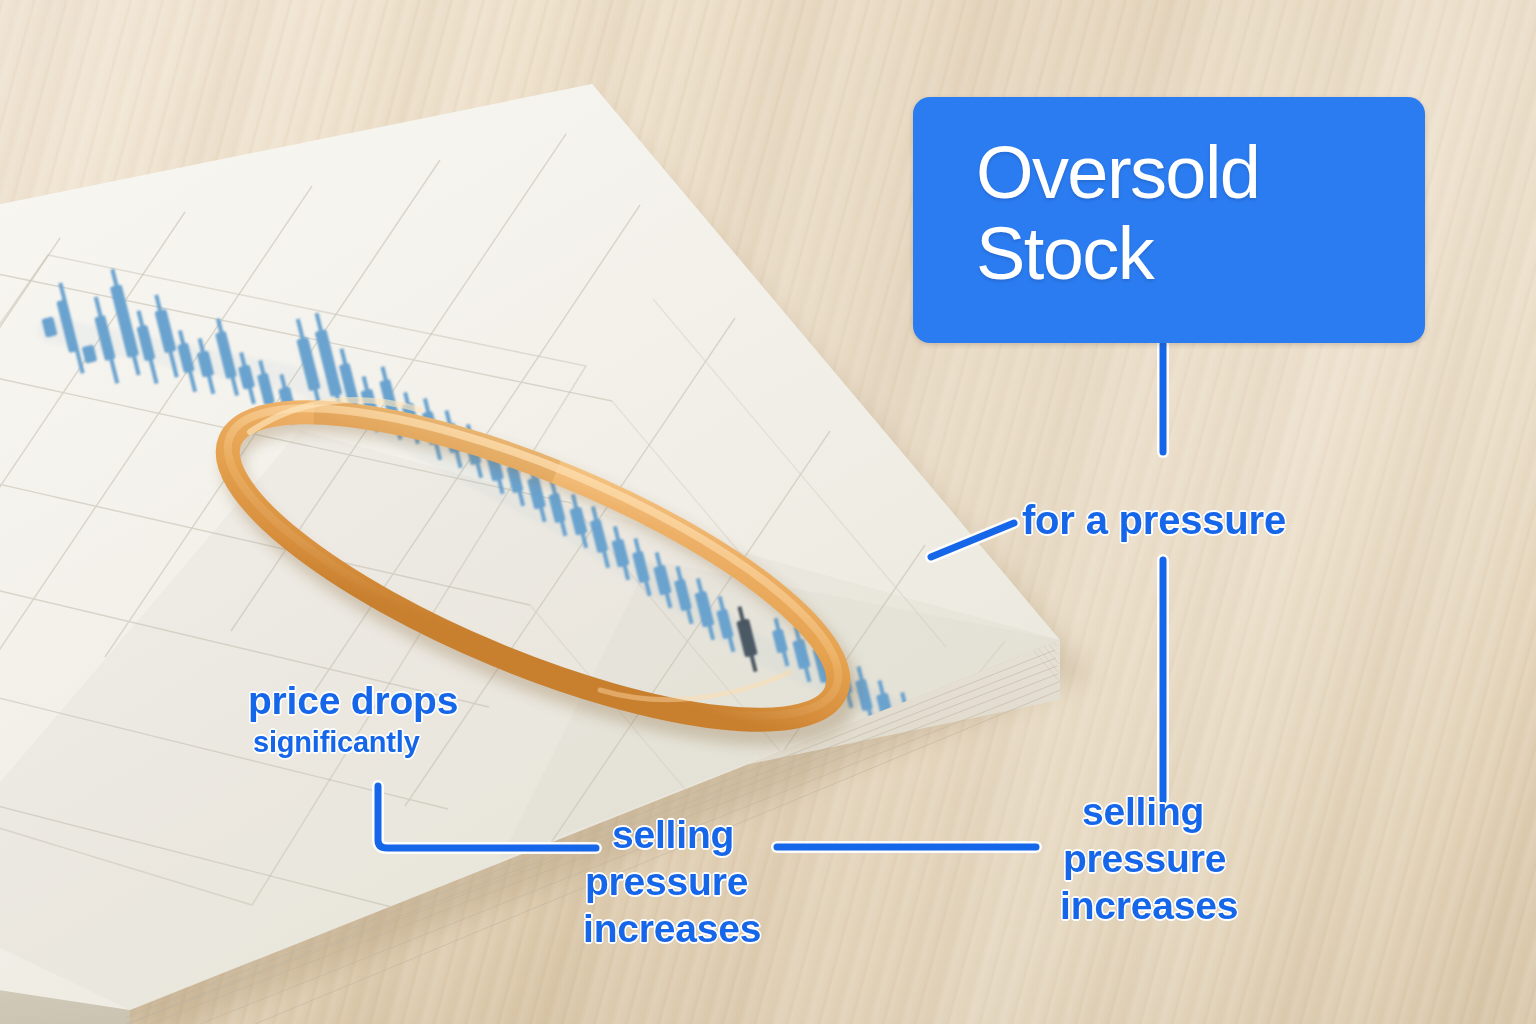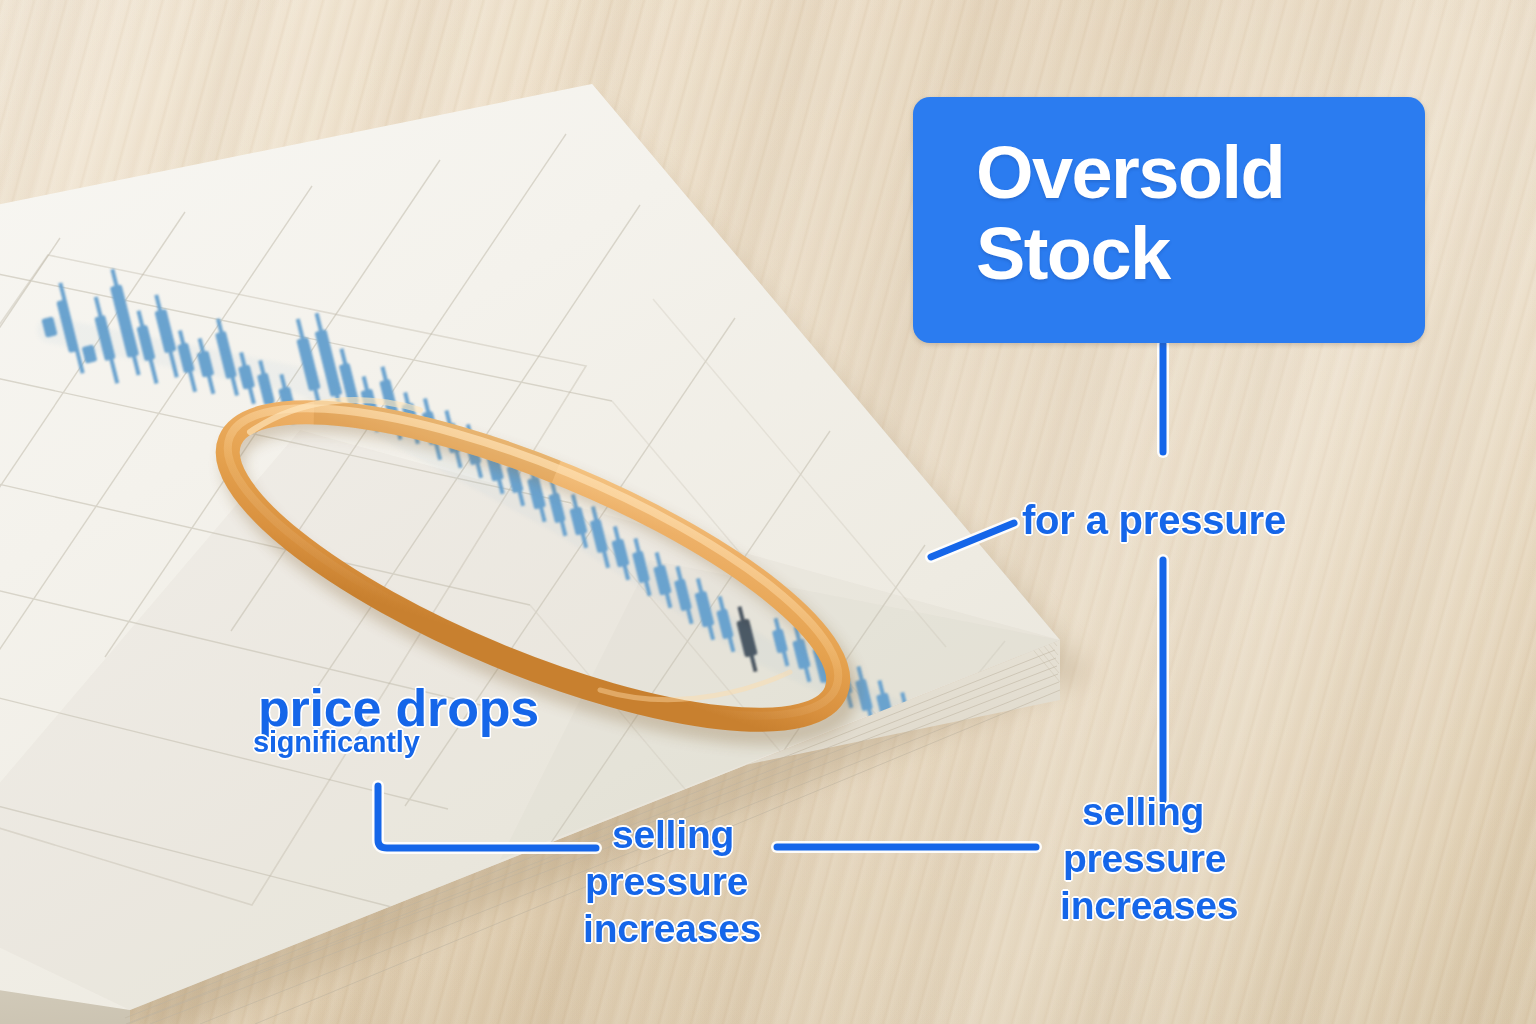--- a/index.html
+++ b/index.html
@@ -43,21 +43,21 @@
     text-shadow:
       -1.6px 0 #ffffff, 1.6px 0 #ffffff, 0 -1.6px #ffffff, 0 1.6px #ffffff,
       -1.2px -1.2px #ffffff, 1.2px -1.2px #ffffff, -1.2px 1.2px #ffffff, 1.2px 1.2px #ffffff;
     white-space:pre-line;
   }
   .badge{
     position:absolute;background:#2b7cf0;border-radius:17px;
     box-shadow:0 2px 5px rgba(90,70,45,.22);
   }
   .badge-txt{
-    position:absolute;color:#fff;font-weight:700;line-height:.99;
+    position:absolute;color:#fff;font-weight:400;line-height:.99;
     letter-spacing:-1.6px;
     text-shadow:0 2px 3px rgba(25,70,150,.30);
   }
 </style>
 </head>
 <body>
 
 <div id="stage">
 
   <div class="desk"></div>
@@ -318,21 +318,21 @@
       <path d="M777,847 L1036,847"></path>
     </g>
   </svg>
 
   <div class="badge" style="left:913px;top:97px;width:512px;height:246px;"></div>
   <div class="badge-txt" style="left:976px;top:136px;font-size:74px;">Oversold</div>
   <div class="badge-txt" style="left:976px;top:217px;font-size:74px;">Stock</div>
 
   <div class="anno" style="left:1022px;top:500px;font-size:40px;">for a pressure</div>
 
-  <div class="anno" style="left:258px;top:681px;font-size:52px;">price drops</div>
+  <div class="anno" style="left:248px;top:681px;font-size:39px;">price drops</div>
   <div class="anno" style="left:253px;top:727px;font-size:29px;">significantly</div>
 
   <div class="anno" style="left:612px;top:815px;font-size:39px;">selling</div>
   <div class="anno" style="left:585px;top:862px;font-size:39px;">pressure</div>
   <div class="anno" style="left:583px;top:909px;font-size:39px;">increases</div>
 
   <div class="anno" style="left:1082px;top:792px;font-size:39px;">selling</div>
   <div class="anno" style="left:1063px;top:839px;font-size:39px;">pressure</div>
   <div class="anno" style="left:1060px;top:886px;font-size:39px;">increases</div>
 

